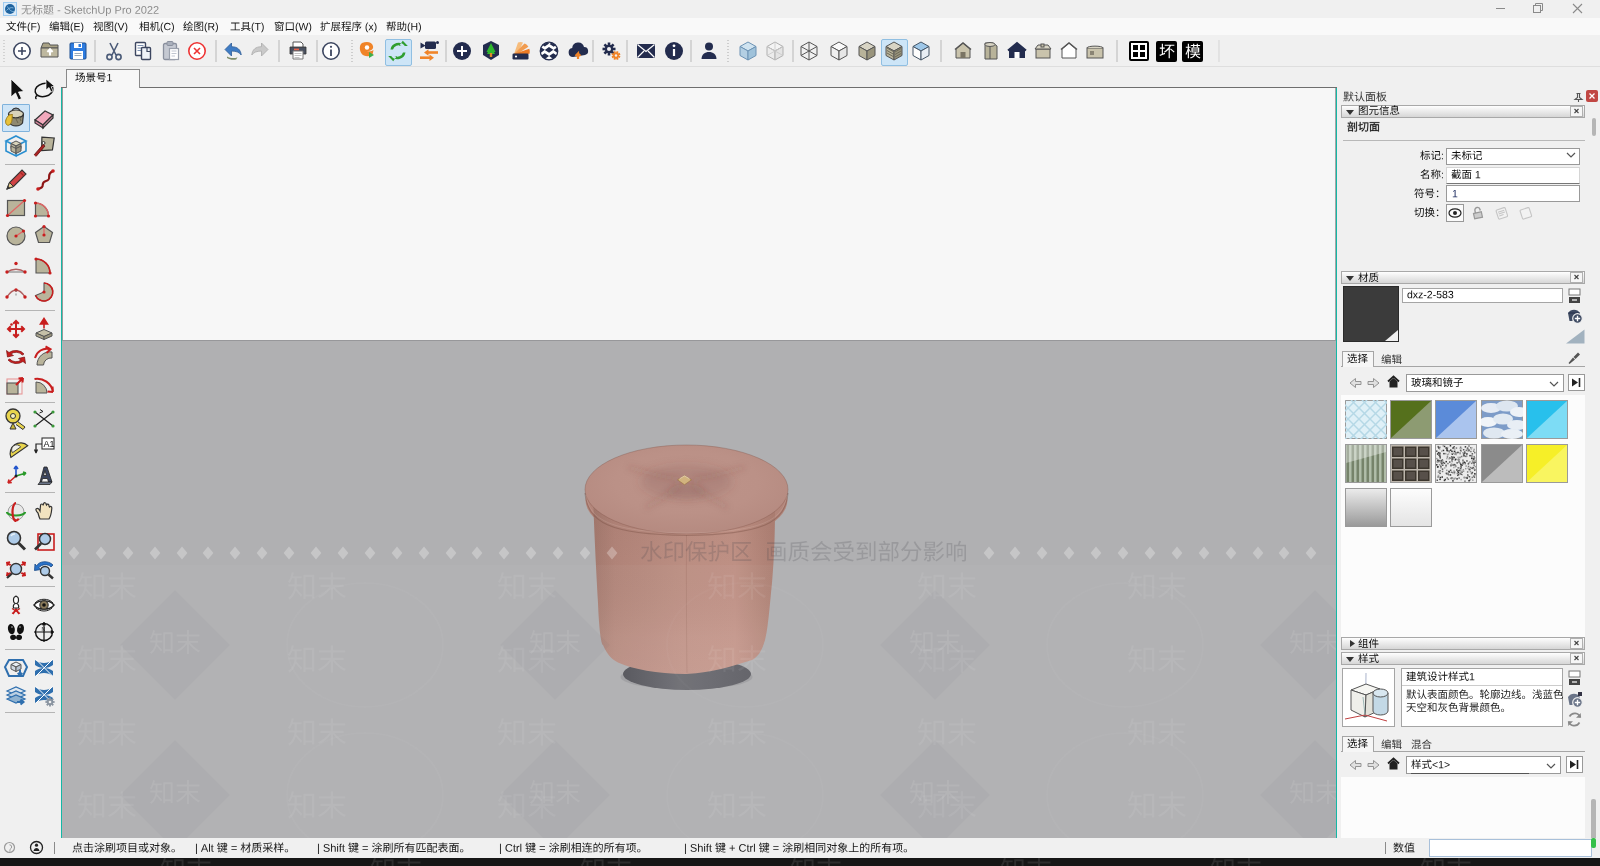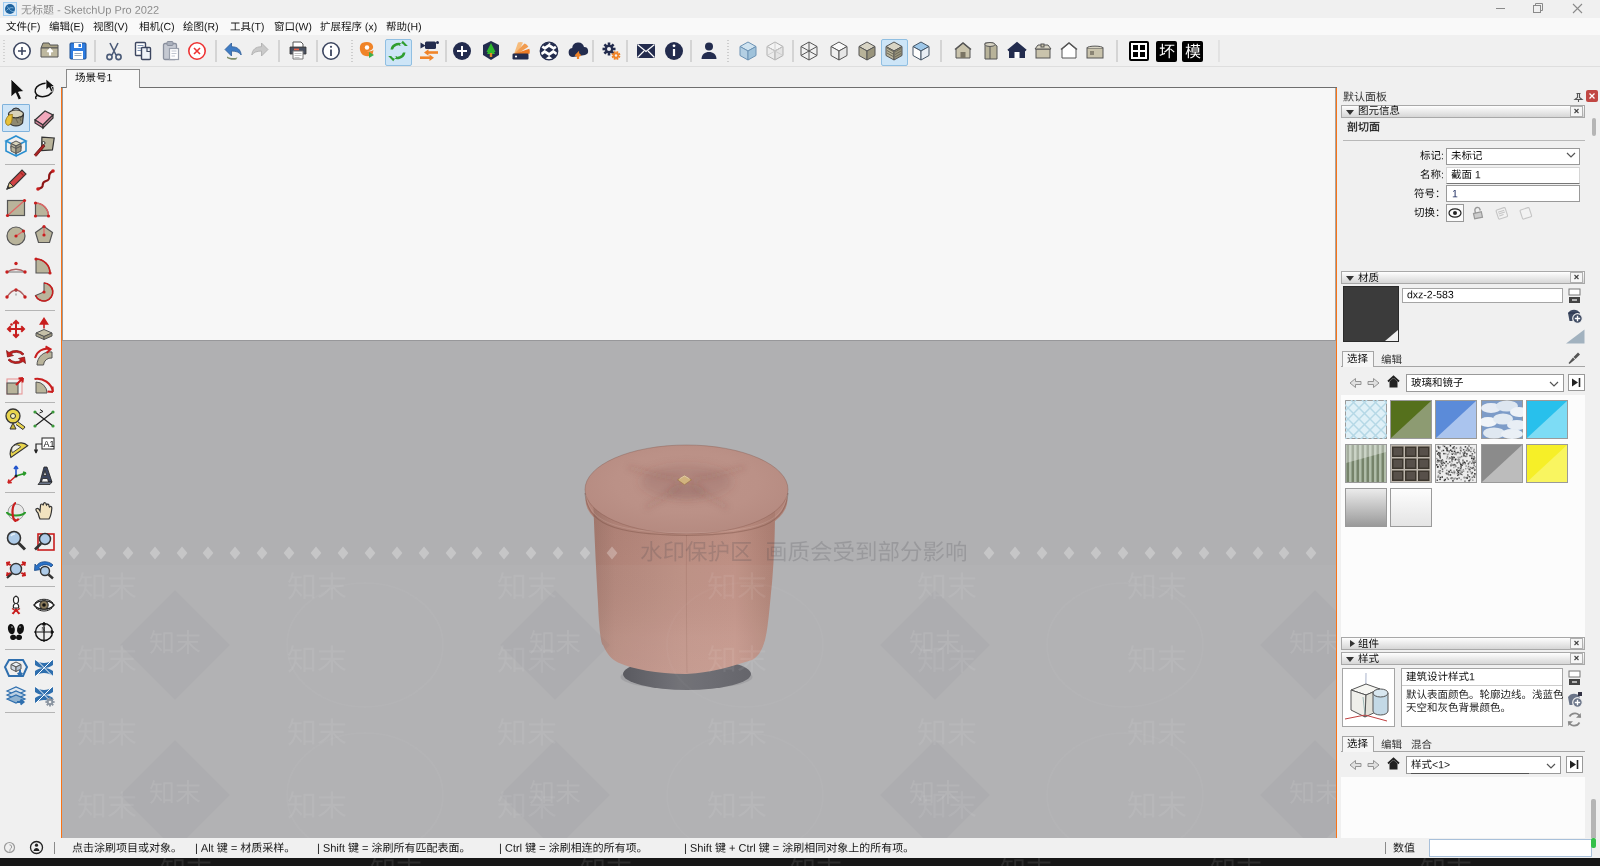--- a/index.html
+++ b/index.html
@@ -1,17 +1,17 @@
 <!DOCTYPE html>
 <html><head><meta charset="utf-8"><style>
 *{margin:0;padding:0;box-sizing:border-box}
 html,body{width:1600px;height:866px;overflow:hidden;font-family:"Liberation Sans",sans-serif;background:#f0f0f0}
 .abs{position:absolute}
 </style></head><body>
-<div id="app" style="position:relative;width:1600px;height:866px;background:#f97316">
+<div id="app" style="position:relative;width:1600px;height:866px;background:#14b8a6">
 <div class="abs" style="left:0px;top:0px;width:1600px;height:18px;background:#f0f0f0"></div>
     <svg class="abs" style="left:3px;top:2px;overflow:visible" width="14" height="14">
       <rect x="0.5" y="0.5" width="13" height="13" fill="#dcebf8" stroke="#9ecbf0"></rect>
       <circle cx="7" cy="7" r="5" fill="#1f64a0"></circle>
       <path d="M3.5 8.5c2-2.5 5-3.5 7-2.5M4.5 4.5c1.5 3.5 4.5 5.5 6.5 5" stroke="#7fb2d8" stroke-width="1" fill="none"></path>
     </svg>
     <svg style="position:absolute;left:21.0px;top:3.5px;overflow:visible" width="140" height="15" fill="#8a8a8a">
       <use href="#u65e0" transform="translate(0.0 9.7) scale(0.01100 -0.01100)"></use>
       <use href="#u6807" transform="translate(11.0 9.7) scale(0.01100 -0.01100)"></use>
       <use href="#u9898" transform="translate(22.0 9.7) scale(0.01100 -0.01100)"></use>

